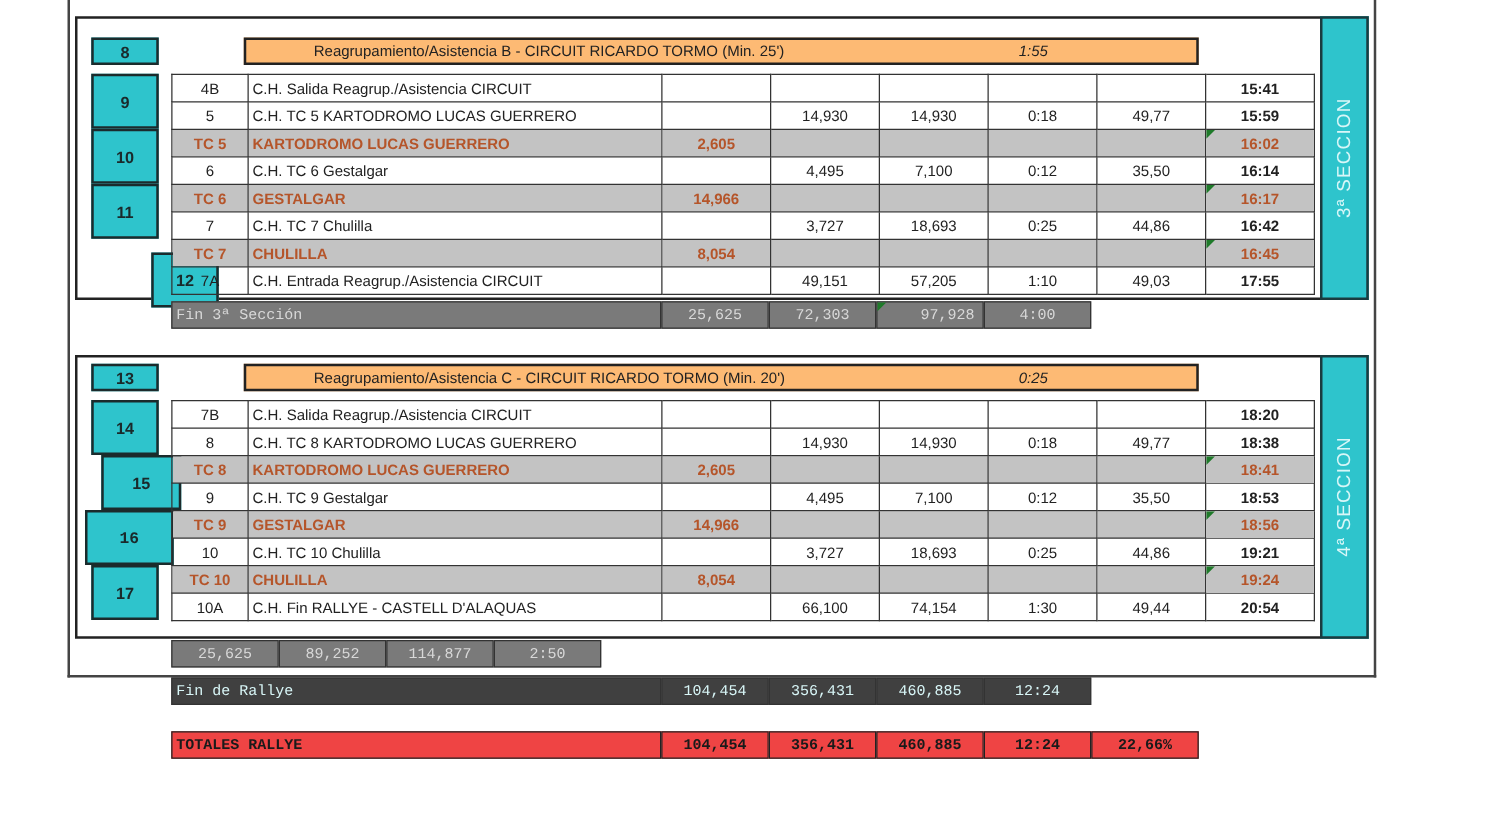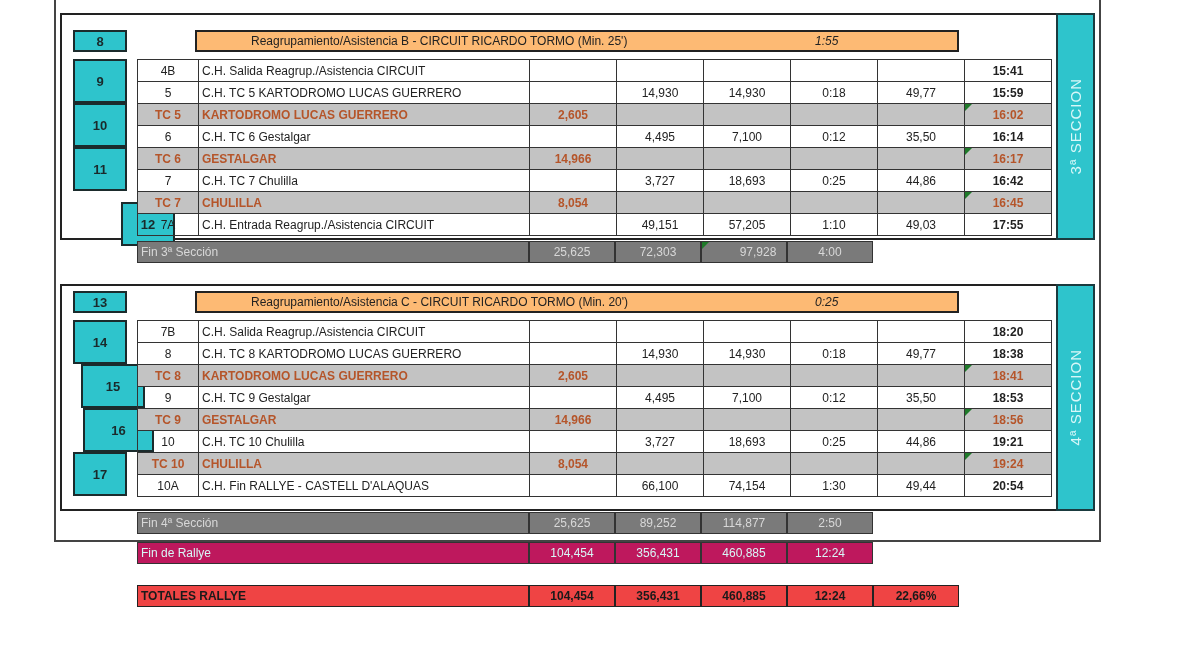--- a/index.html
+++ b/index.html
@@ -17,26 +17,26 @@
   table.grid td{border:1px solid #333;height:20px;padding:0 3px;white-space:nowrap;overflow:hidden;}
   table.grid tr{height:22px;}
   td.c-code{text-align:center;width:54px;}
   td.c-desc{width:324px;}
   td.c-num{text-align:center;width:80px;}
   td.c-time{text-align:center;width:80px;font-weight:bold;}
   tr.tc td{background:#c3c3c3;}
   tr.tc td.c-code, tr.tc td.c-desc, tr.tc td.c-stage, tr.tc td.c-time{color:#b5552a;font-weight:bold;}
   td.c-time.flag{position:relative;}
   td.c-time.flag:before{content:"";position:absolute;left:0;top:0;border-top:7px solid #1f7a2a;border-right:7px solid transparent;}
-  .sum-row{position:absolute;display:flex;height:22px;font-size:12px;}
+  .sum-row{position:absolute;display:flex;height:22px;font-size:12px;font-family:Liberation Mono, monospace;}
   .sum-row div{box-sizing:border-box;border:1px solid #333;display:flex;align-items:center;}
   .sum-row .lab{width:392px;padding-left:3px;}
   .sum-row .val{width:86px;justify-content:center;}
   .fin-sec div{background:#7a7a7a;color:#d8d8d8;}
-  .fin-rally div{background:#be185d;color:#d8f6f7;}
+  .fin-rally div{background:#404040;color:#d8f6f7;}
   .totales div{background:#ef4444;color:#1a1a1a;font-weight:bold;border:1.5px solid #222;}
   .marker{position:relative;padding-left:28px;}
   .marker:before{content:"";position:absolute;left:0;top:0;border-top:7px solid #1f7a2a;border-right:7px solid transparent;}
 </style>
 </head>
 <body>
 
 <div class="abs page-frame"></div>
 
 <div class="abs sec-frame" style="left:60px;top:13px;width:1035px;height:227px;"></div>
@@ -150,21 +150,21 @@
 <div class="abs side-label" style="left:1056px;top:284px;width:39px;height:227px;">
   <span>4ª SECCION</span>
 </div>
 <div class="abs num-box" style="left:73px;top:291px;width:54px;height:22px;">13</div>
 <div class="abs reg-bar" style="left:195px;top:291px;width:764px;height:22px;">
   <span class="t">Reagrupamiento/Asistencia  C - CIRCUIT RICARDO TORMO (Min. 20')</span>
   <span class="v">0:25</span>
 </div>
 <div class="abs num-box" style="left:73px;top:320px;width:54px;height:44px;">14</div>
 <div class="abs num-box" style="left:81px;top:364px;width:64px;height:44px;">15</div>
-<div class="abs num-box" style="left:83px;top:408px;width:71px;height:44px;">16</div>
+<div class="abs num-box" style="left:68px;top:408px;width:71px;height:44px;font-family:Liberation Mono, monospace;">16</div>
 <div class="abs num-box" style="left:73px;top:452px;width:54px;height:44px;">17</div>
 
 <table class="grid" style="left:137px;top:320px;padding-left:12px;">
   <tbody>
     <tr>
       <td class="c-code">7B</td>
       <td class="c-desc">C.H. Salida Reagrup./Asistencia CIRCUIT</td>
       <td class="c-num c-stage" style="width:80px"></td>
       <td class="c-num"></td>
       <td class="c-num"></td>
@@ -239,21 +239,20 @@
       <td class="c-num">66,100</td>
       <td class="c-num">74,154</td>
       <td class="c-num">1:30</td>
       <td class="c-num">49,44</td>
       <td class="c-time">20:54</td>
     </tr>
   </tbody>
 </table>
 
 <div class="sum-row fin-sec" style="left:137px;top:512px;">
-  <div class="lab">Fin 4ª Sección</div>
   <div class="val">25,625</div>
   <div class="val">89,252</div>
   <div class="val">114,877</div>
   <div class="val">2:50</div>
 </div>
 
 <div class="sum-row fin-rally" style="left:137px;top:542px;">
   <div class="lab">Fin de Rallye</div>
   <div class="val">104,454</div>
   <div class="val">356,431</div>

